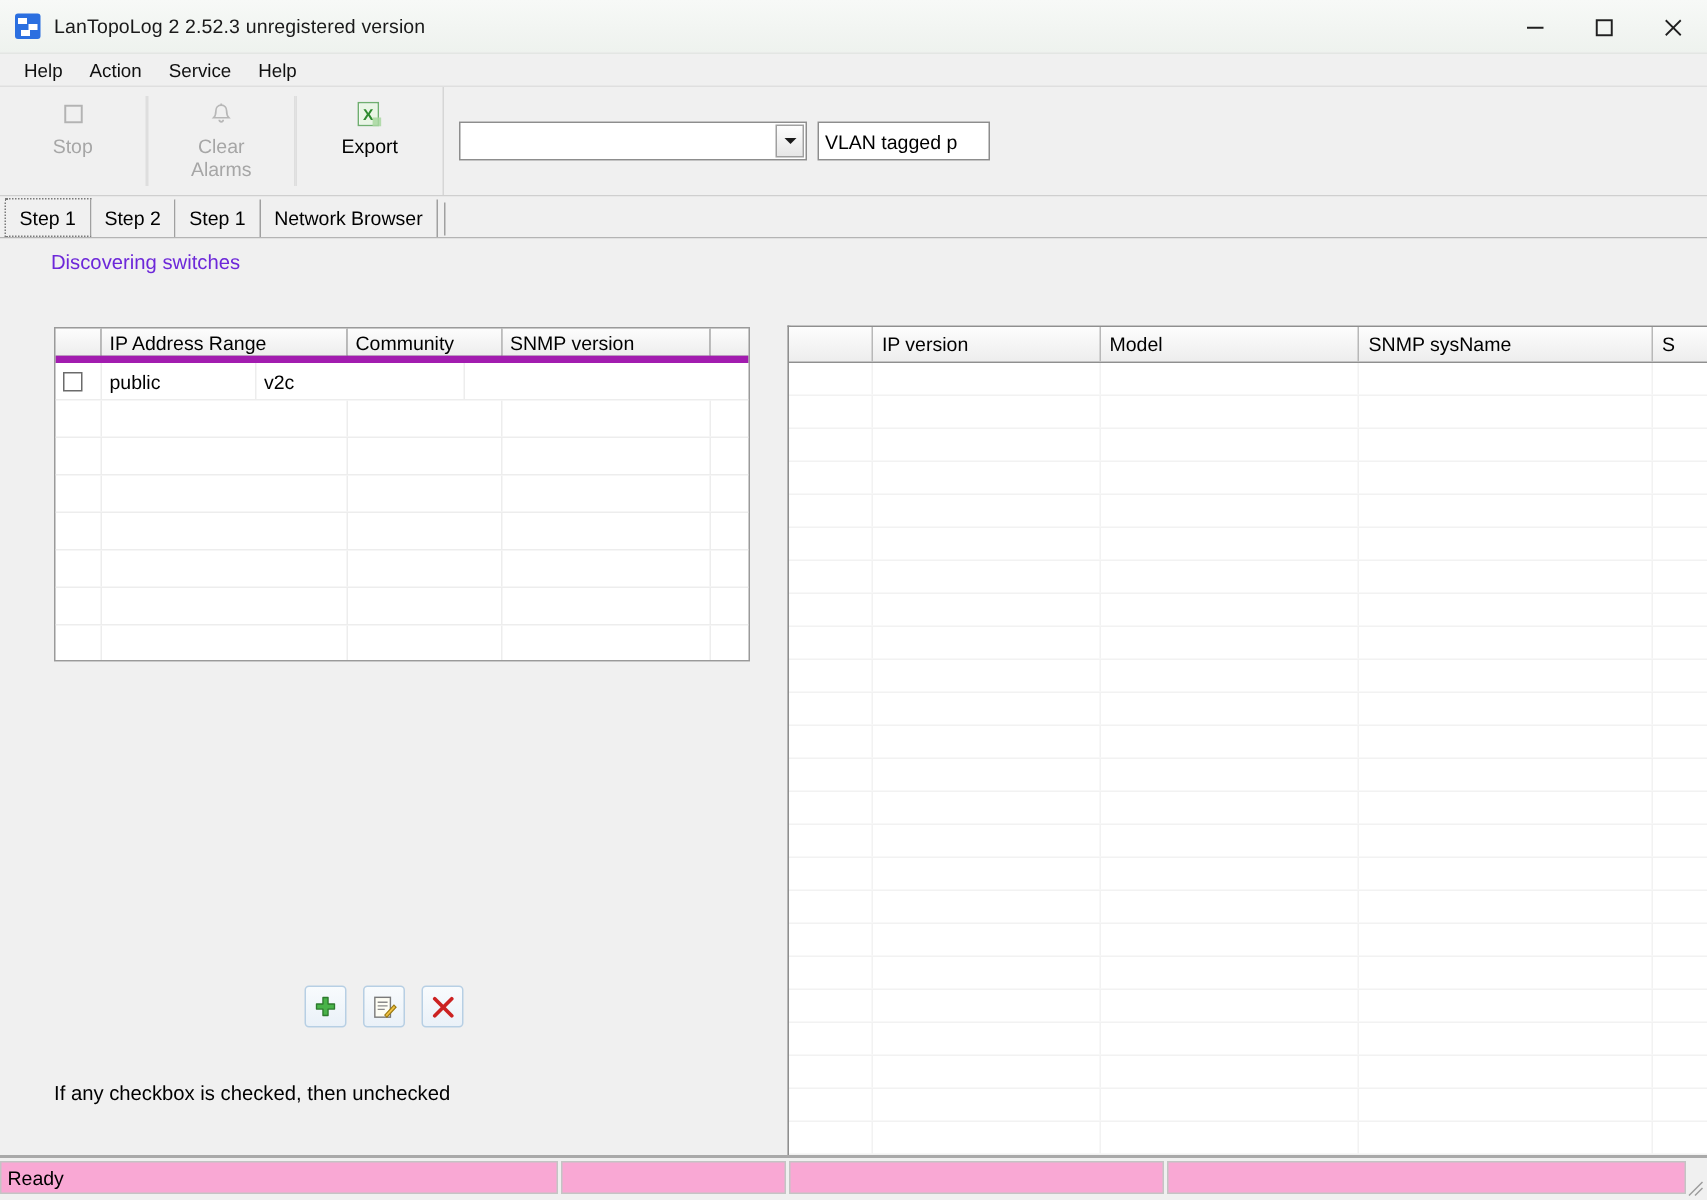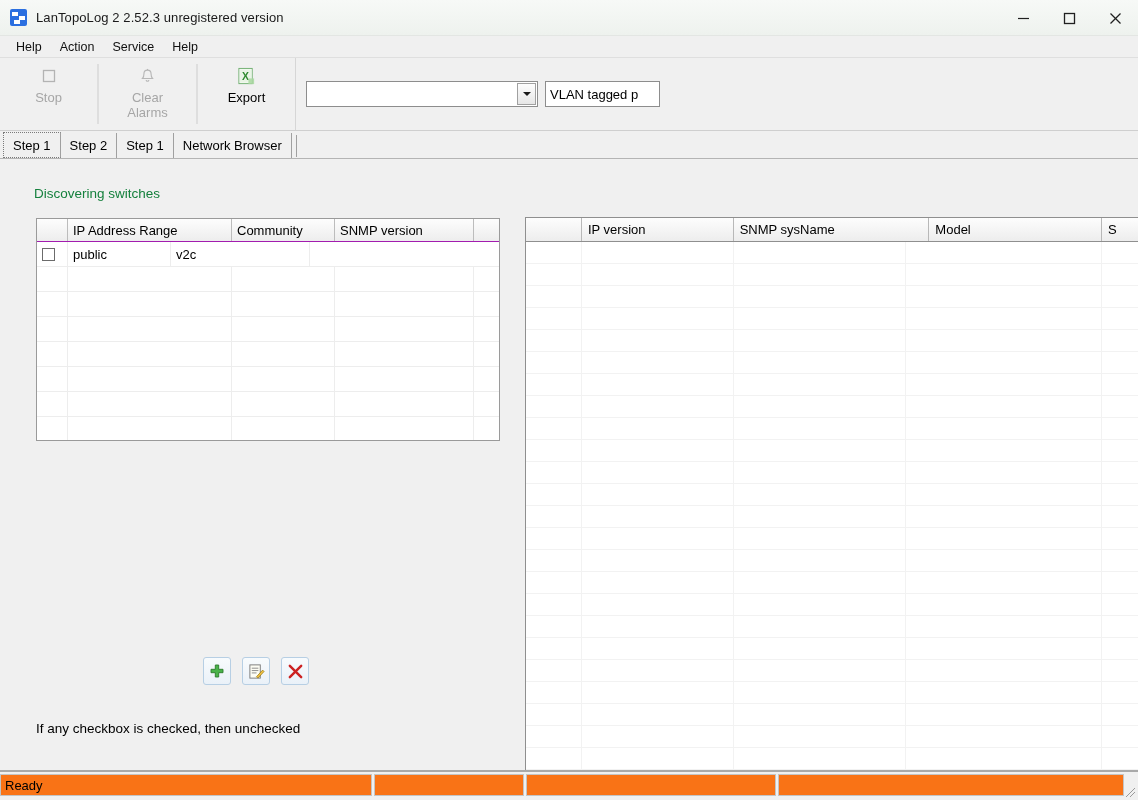--- a/index.html
+++ b/index.html
@@ -205,41 +205,41 @@
     margin-left: 4px; margin-bottom: 1px;
   }
 
   
   .content {
     position: relative;
     height: 603px;
     background: #f0f0f0;
   }
   .heading1 {
-    position: absolute; left: 34px; top: 27px;
-    font-size: 13.5px; color: #15803d;
+    position: absolute; left: 34px; top: 8px;
+    font-size: 13.5px; color: #6d28d9;
   }
   .heading2 {
     position: absolute; left: 20px; top: 37px;
     font-size: 13.5px; color: #000;
   }
 
   
   .ltable {
     position: absolute;
     left: 36px; top: 59px;
     width: 464px; height: 223px;
     background: #fff;
     border: 1px solid #9a9a9a;
     overflow: hidden;
   }
   .lt-head {
     display: flex; height: 23px;
     background: #737373;
-    border-bottom: 1px solid #a21caf;
+    border-bottom: 5px solid #a21caf;
     align-items: flex-end;
   }
   .lt-head .th {
     font-size: 13px; color: #000;
     display: flex; align-items: center;
     padding-left: 5px;
     border-right: 1px solid #bcbcbc;
     height: 100%;
     background: linear-gradient(to bottom,#fdfdfd,#ededed);
   }
@@ -324,21 +324,21 @@
     position: absolute; left: 0; bottom: 0;
     width: 1138px; height: 30px;
     background: #f0f0f0;
     border-top: 2px solid #a9a9a9;
     display: flex;
     align-items: stretch;
     padding-top: 2px;
   }
   .sb-panel {
     border: 1px solid #c4c4c4;
-    background: #f97316;
+    background: #f9a8d4;
     font-size: 13px;
     color: #000;
     display: flex; align-items: center;
     padding-left: 4px;
     height: 22px;
     margin-right: 2px;
   }
   .sb-grip {
     position: absolute; right: 2px; bottom: 2px;
     width: 12px; height: 12px;
@@ -546,22 +546,22 @@
   <div class="chkrow">
     <span class="cbx2"></span>
     <span>Also discover any snmp device (AP...)</span>
   </div>
 
   <div class="rp-vline"></div>
   <div class="rpanel">
     <div class="rt-head">
       <div class="th" style="width:56px;"></div>
       <div class="th" style="width:152px;">IP version</div>
+      <div class="th" style="width:173px;">Model</div>
       <div class="th" style="width:196px;">SNMP sysName</div>
-      <div class="th" style="width:173px;">Model</div>
       <div class="th" style="width:36px;border-right:none;">S</div>
     </div>
     <div class="rt-body" id="rt-body">
         <div class="rt-row">
           <div class="rt-cell" style="width: 56px;"></div>
           <div class="rt-cell" style="width: 152px;"></div>
           <div class="rt-cell" style="width: 173px;"></div>
           <div class="rt-cell" style="width: 196px;"></div>
           <div class="rt-cell" style="width: 36px; border-right: none;"></div>
         </div>

